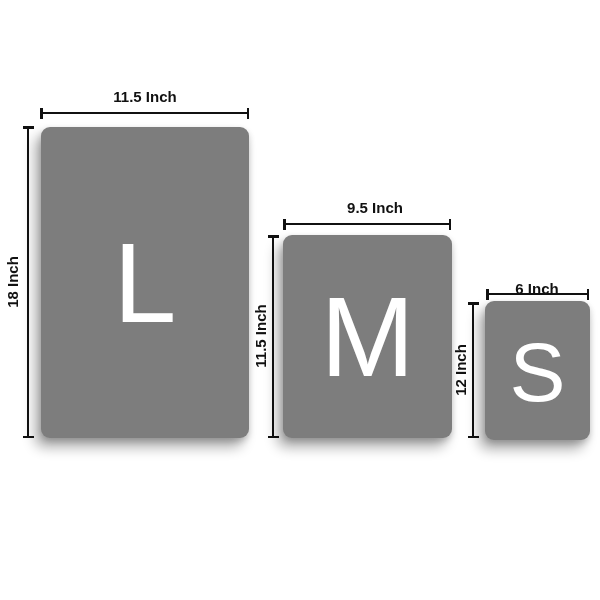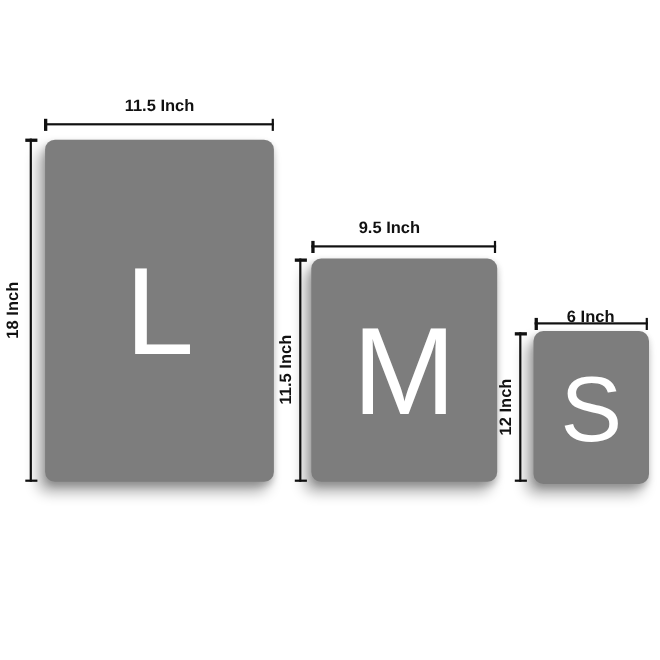--- a/index.html
+++ b/index.html
@@ -83,21 +83,21 @@
   .l-letter { font-size: 113px; }
   .l-hline  { left: 40px;  top: 112px; width: 209px; }
   .l-hlabel { left: 145px; top: 96px; }
   .l-vline  { left: 27px;  top: 126px; height: 312px; }
   .l-vlabel { left: 12px;  top: 282px; }
 
   
   .m-panel  { left: 283px; top: 235px; width: 169px; height: 203px; }
   .m-letter { font-size: 113px; }
   .m-hline  { left: 283px; top: 223px; width: 168px; }
-  .m-hlabel { left: 354px; top: 207px; }
+  .m-hlabel { left: 375px; top: 207px; }
   .m-vline  { left: 272px; top: 235px; height: 203px; }
   .m-vlabel { left: 260px; top: 336px; }
 
   
   .s-panel  { left: 485px; top: 301px; width: 105px; height: 139px; }
   .s-letter { font-size: 84px; }
   .s-hline  { left: 486px; top: 293px; width: 103px; }
   .s-hlabel { left: 537px; top: 288px; }
   .s-vline  { left: 472px; top: 302px; height: 136px; }
   .s-vlabel { left: 460px; top: 370px; }

